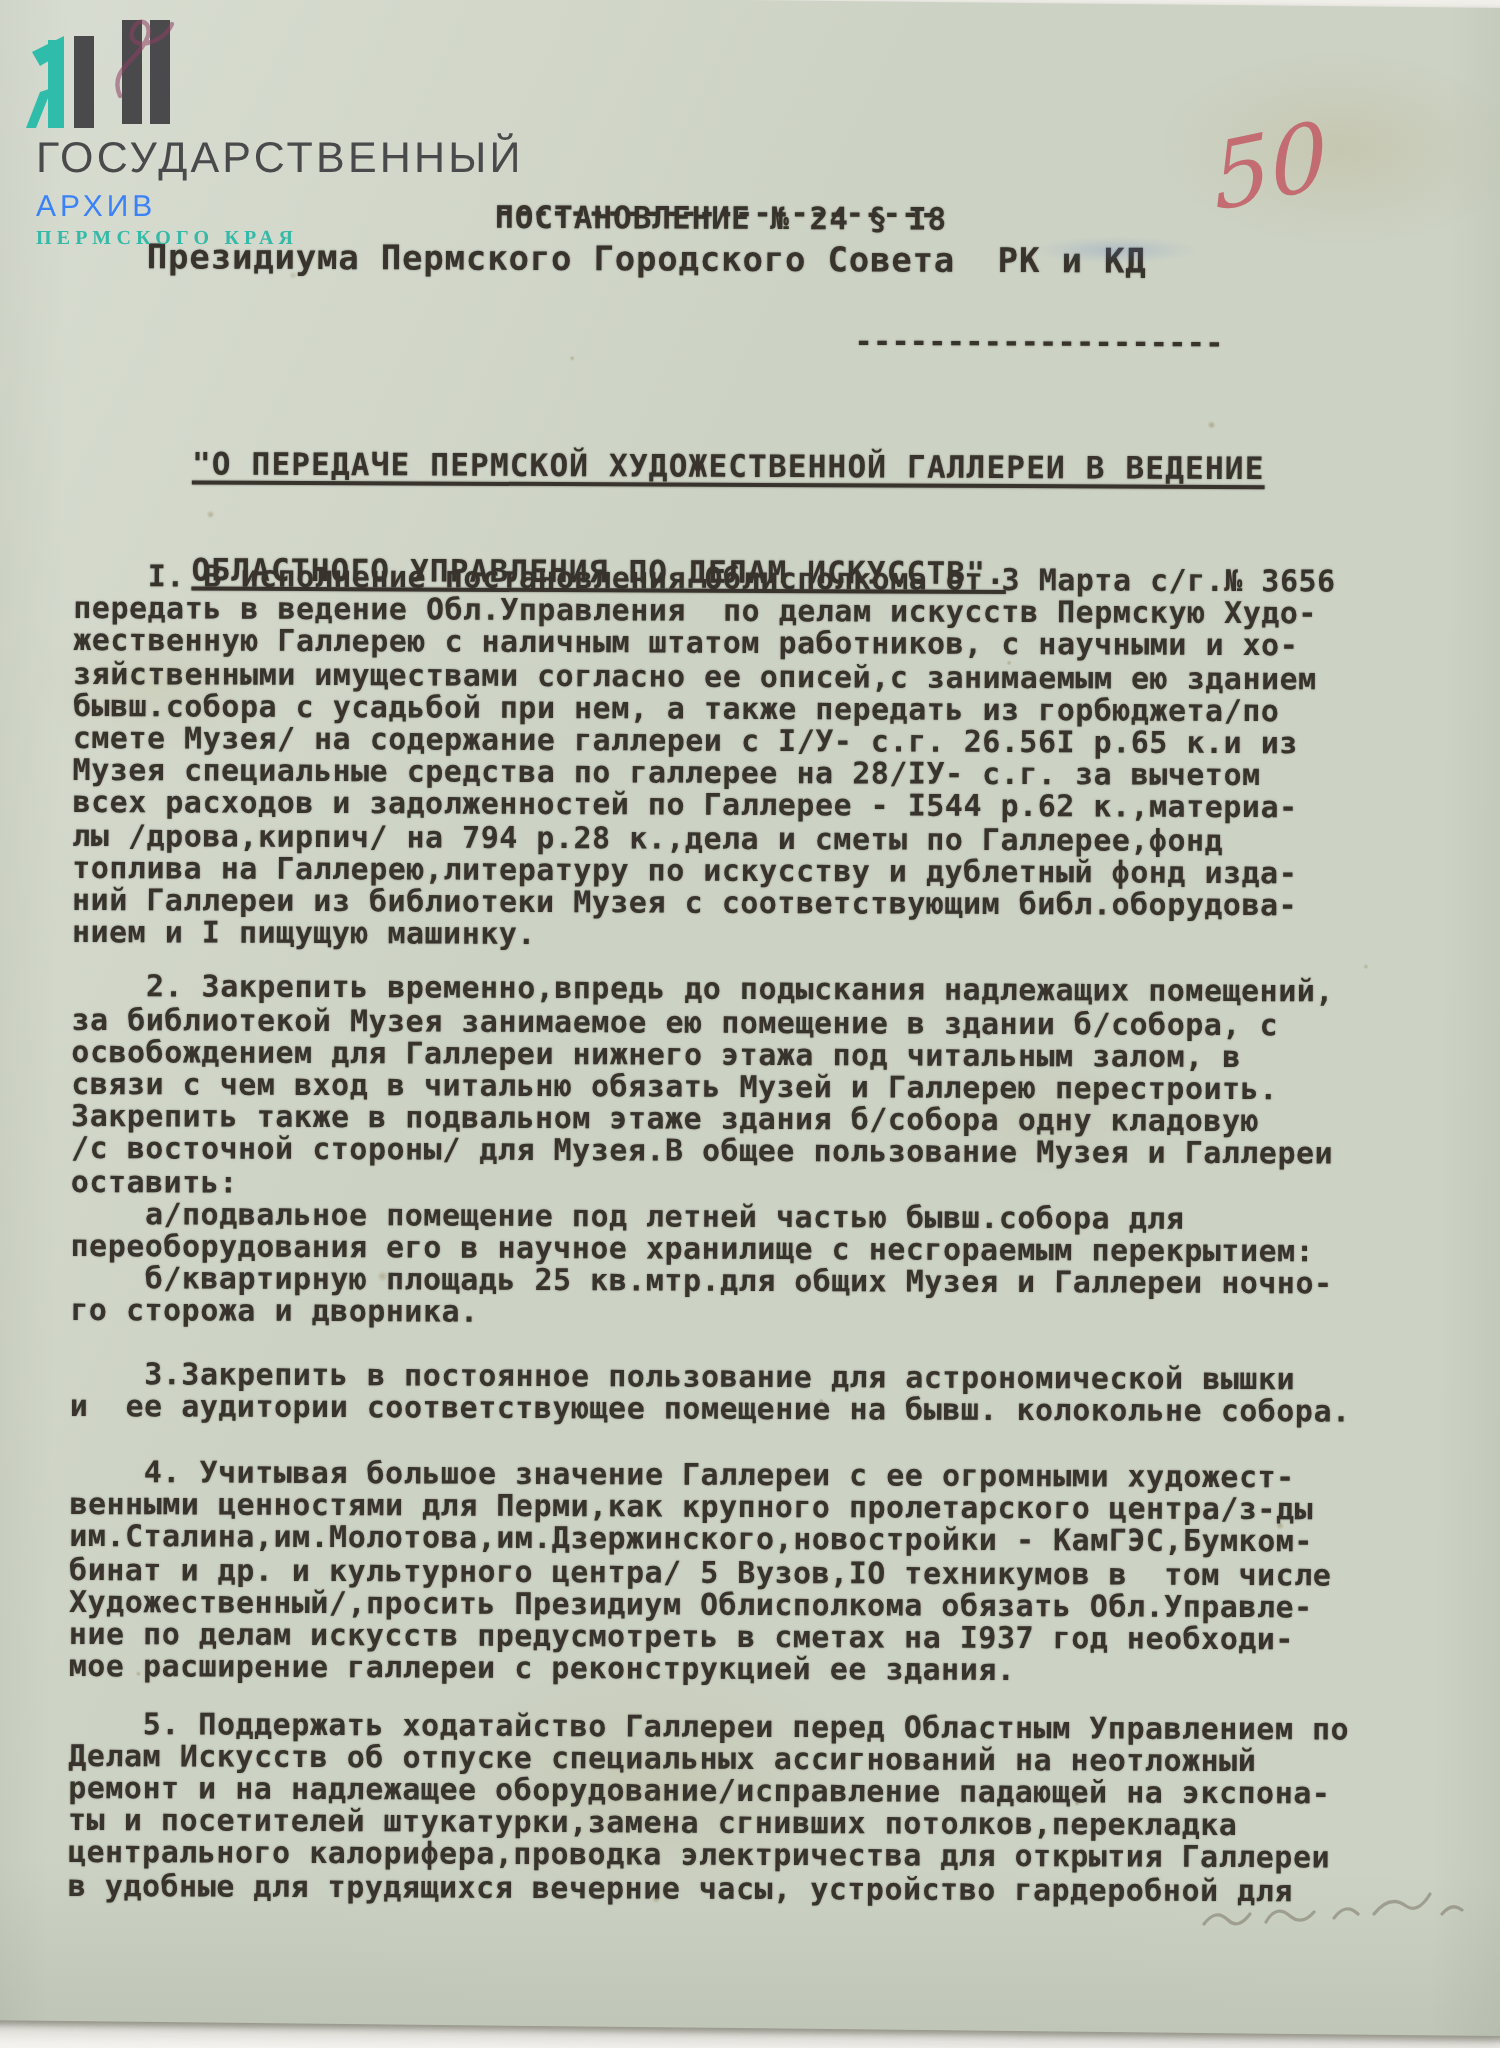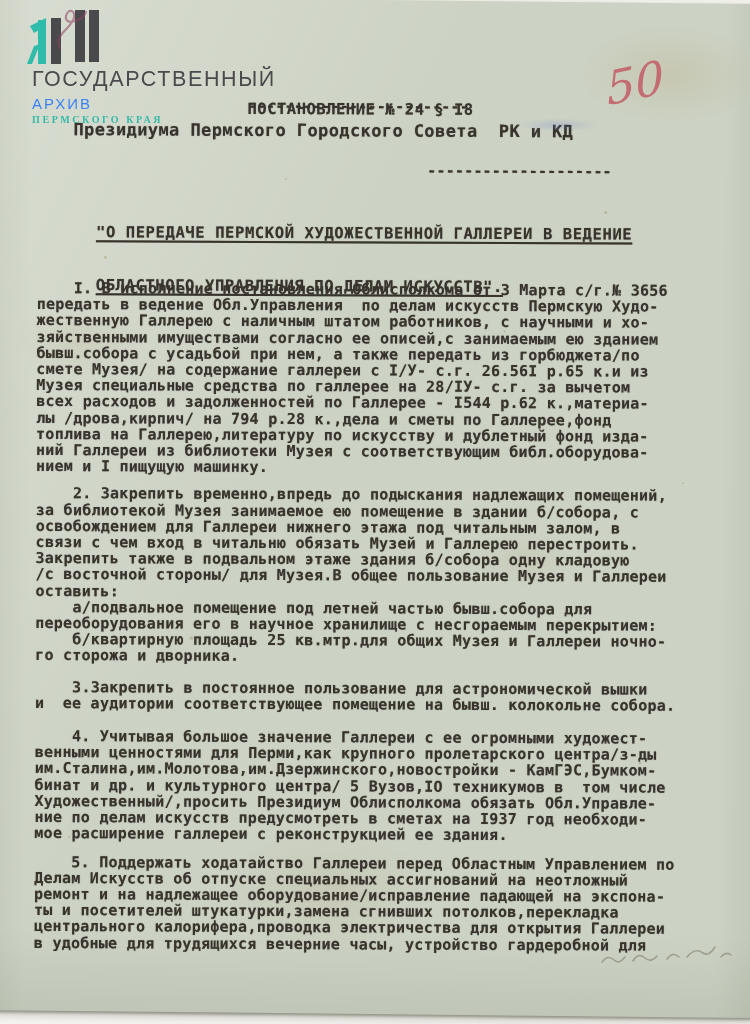--- a/index.html
+++ b/index.html
@@ -59,21 +59,21 @@
   .body-text{
     position:absolute;left:38px;top:280px;width:680px;
     font-size:15px;line-height:16.2px;letter-spacing:.25px;
   }
   .para{margin:0;padding:0;}
   .para + .para{margin-top:0;}
   .tline{white-space:pre;font-weight:bold;text-shadow:0 0 1px rgba(56,52,45,.5);}
   .gap-11{margin-bottom:11px;} .gap-15{margin-bottom:15px;}
   .gap-17{margin-bottom:17px;} .gap-12{margin-bottom:12px;}
   
-  .logo{position:absolute;left:24px;top:6px;width:240px;}
+  .logo{position:absolute;left:10px;top:6px;width:240px;}
   .logo-mark{display:block;}
   .logo-l1{
     font-family:"Liberation Sans","DejaVu Sans",sans-serif;
     color:#4a4a4c;font-size:21.5px;font-weight:500;letter-spacing:1.6px;
     margin-top:3px;margin-left:8px;
   }
   .logo-l2{
     font-family:"Liberation Sans","DejaVu Sans",sans-serif;
     color:#3b82f6;font-size:15px;font-weight:400;letter-spacing:2px;
     margin-top:3px;margin-left:8px;

